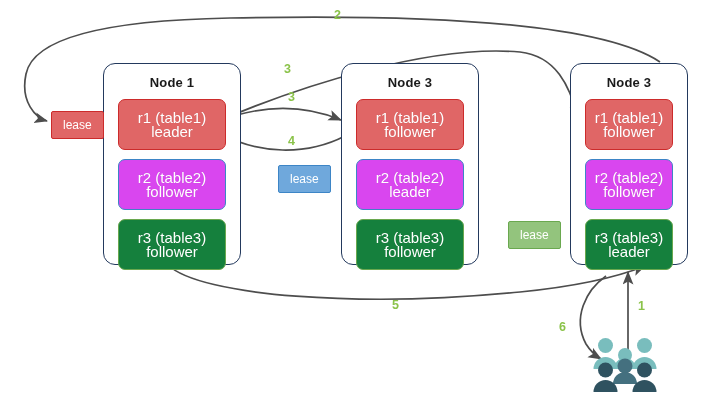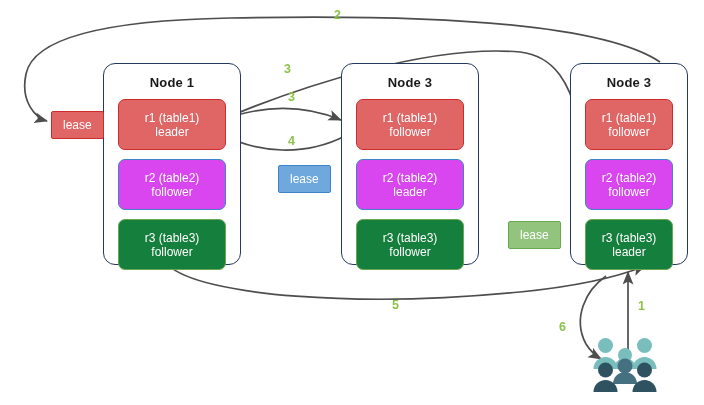--- a/index.html
+++ b/index.html
@@ -49,21 +49,21 @@
   .replica {
     box-sizing: border-box;
     height: 51px;
     margin-bottom: 9px;
     border-radius: 7px;
     display: flex;
     flex-direction: column;
     align-items: center;
     justify-content: center;
     color: #ffffff;
-    font-size: 12px;
+    font-size: 15px;
     line-height: 14px;
     text-shadow: 0 0 1px rgba(0,0,0,0.12);
   }
   .replica .l1, .replica .l2 { display: block; }
   .rep-red   { background: #e06666; border: 1.4px solid #cc2b2b; }
   .rep-blue  { background: #d946ef; border: 1.4px solid #3d85c6; }
   .rep-green { background: #15803d; border: 1.4px solid #6aa84f; }
 
   
   .lease {

